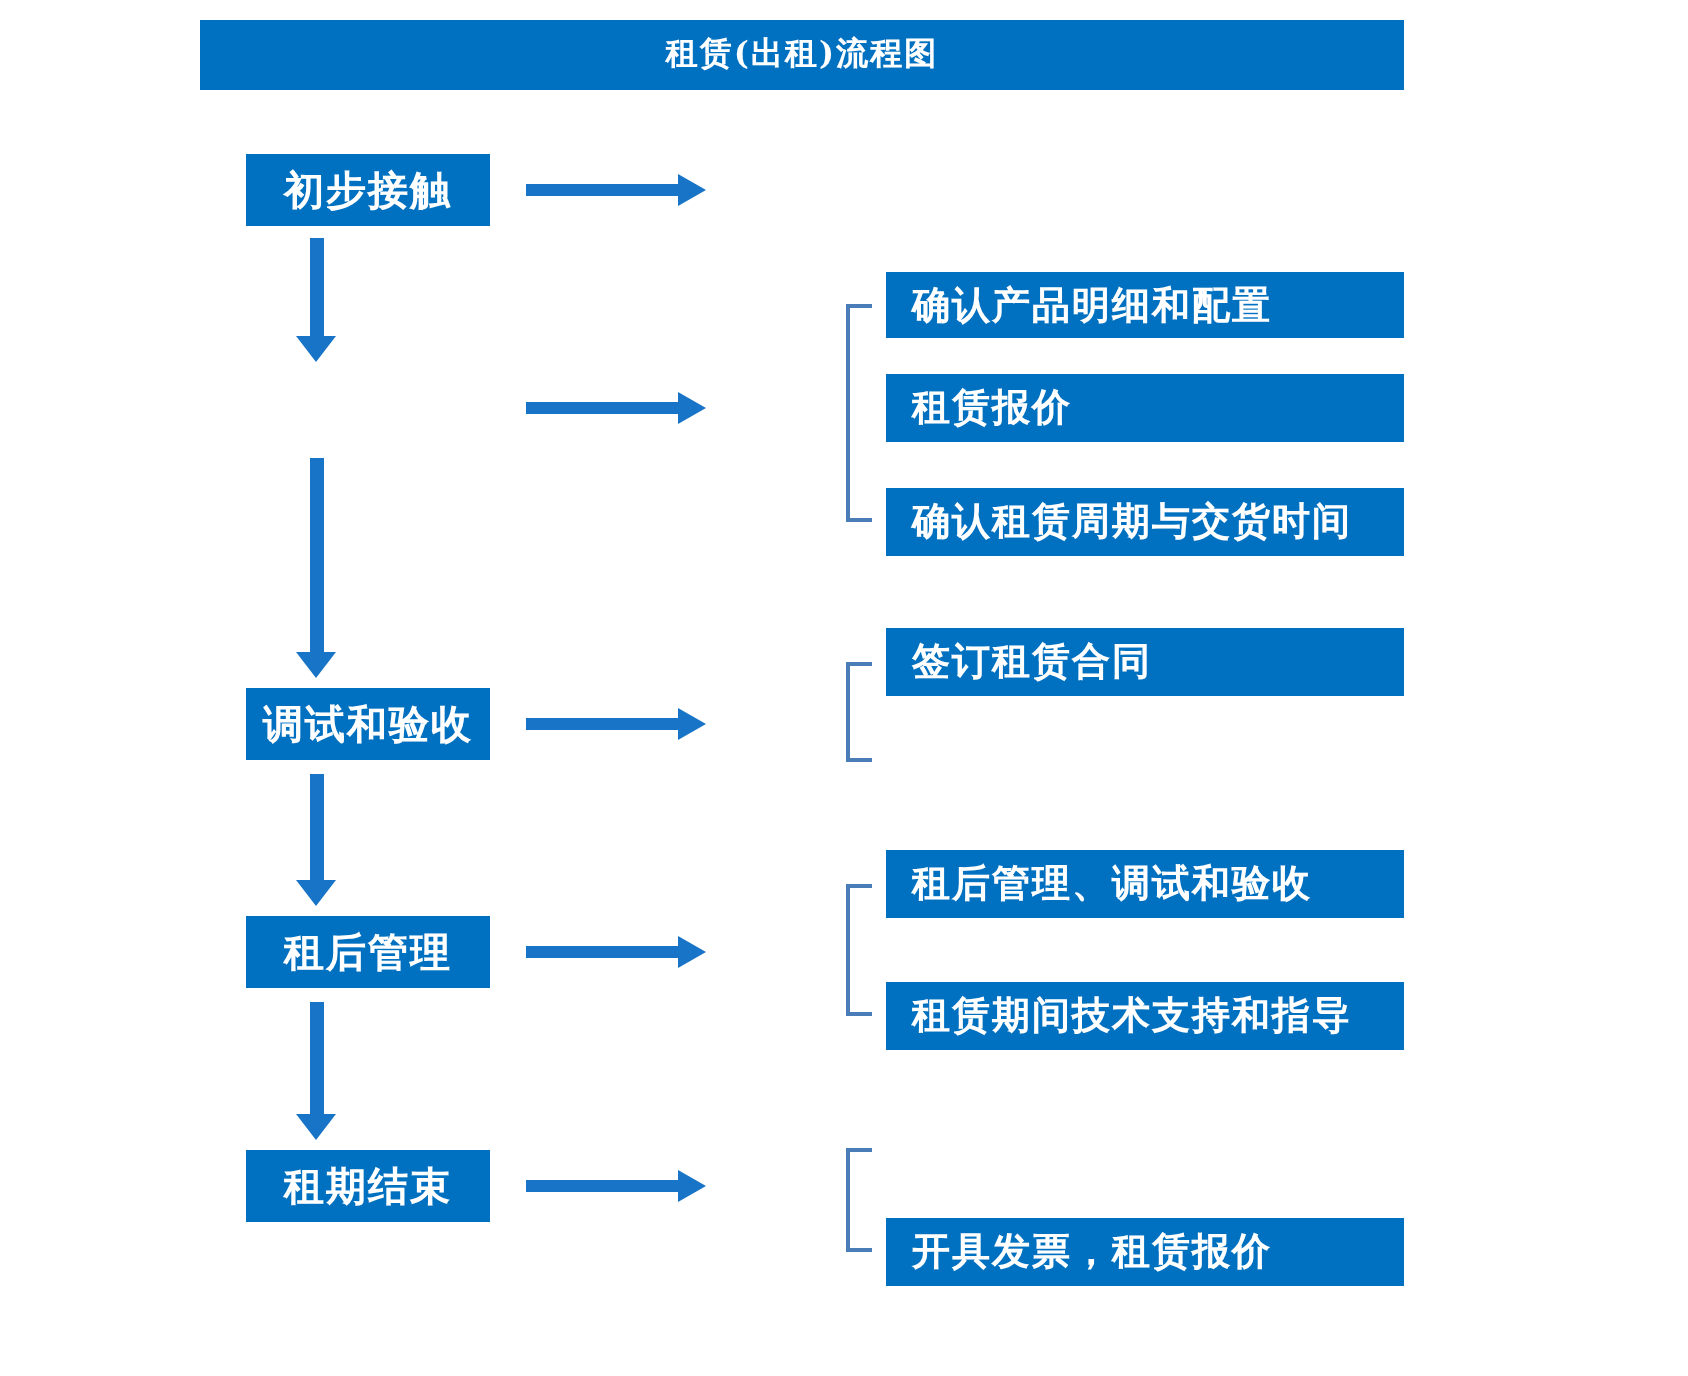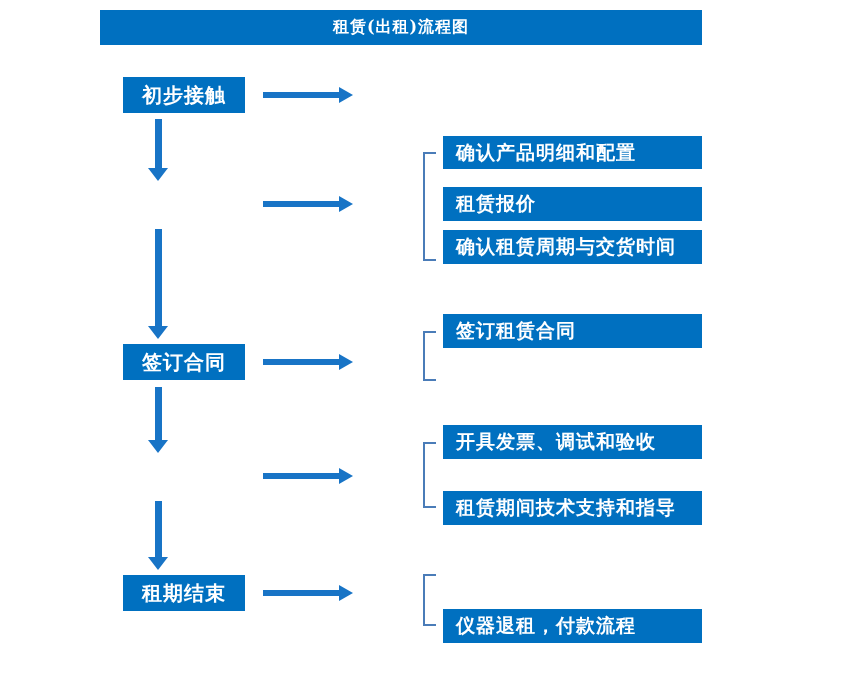--- a/index.html
+++ b/index.html
@@ -68,21 +68,22 @@
   }
 </style>
 </head>
 <body>
 
 <div class="canvas">
 
   <div class="title-bar">租赁(出租)流程图</div>
 
   <div class="stage" style="top:77px">初步接触</div>
-  <div class="stage" style="top:344px">签订合同</div>
+  <div class="stage" style="top:344px">调试和验收</div>
+  <div class="stage" style="top:458px">租后管理</div>
   <div class="stage" style="top:575px">租期结束</div>
 
   <div class="varrow" style="left:148px;top:119px;height:62px">
       <div class="vshaft"></div>
       <div class="vhead"></div>
     </div>
   <div class="varrow" style="left:148px;top:229px;height:110px">
       <div class="vshaft"></div>
       <div class="vhead"></div>
     </div>
@@ -117,22 +118,22 @@
     </div>
 
   <div class="bracket" style="top:152px;height:109px"></div>
   <div class="bracket" style="top:331px;height:50px"></div>
   <div class="bracket" style="top:442px;height:66px"></div>
   <div class="bracket" style="top:574px;height:52px"></div>
 
 
   <div class="detail" style="top:187px">租赁报价</div>
   <div class="detail" style="top:136px;height:33px">确认产品明细和配置</div>
-  <div class="detail" style="top:230px">确认租赁周期与交货时间</div>
+  <div class="detail" style="top:244px">确认租赁周期与交货时间</div>
 
   <div class="detail" style="top:314px">签订租赁合同</div>
 
-  <div class="detail" style="top:425px">开具发票、调试和验收</div>
+  <div class="detail" style="top:425px">租后管理、调试和验收</div>
   <div class="detail" style="top:491px">租赁期间技术支持和指导</div>
 
-  <div class="detail" style="top:609px">仪器退租，付款流程</div>
+  <div class="detail" style="top:609px">开具发票，租赁报价</div>
 
 </div>
 
 </body></html>

